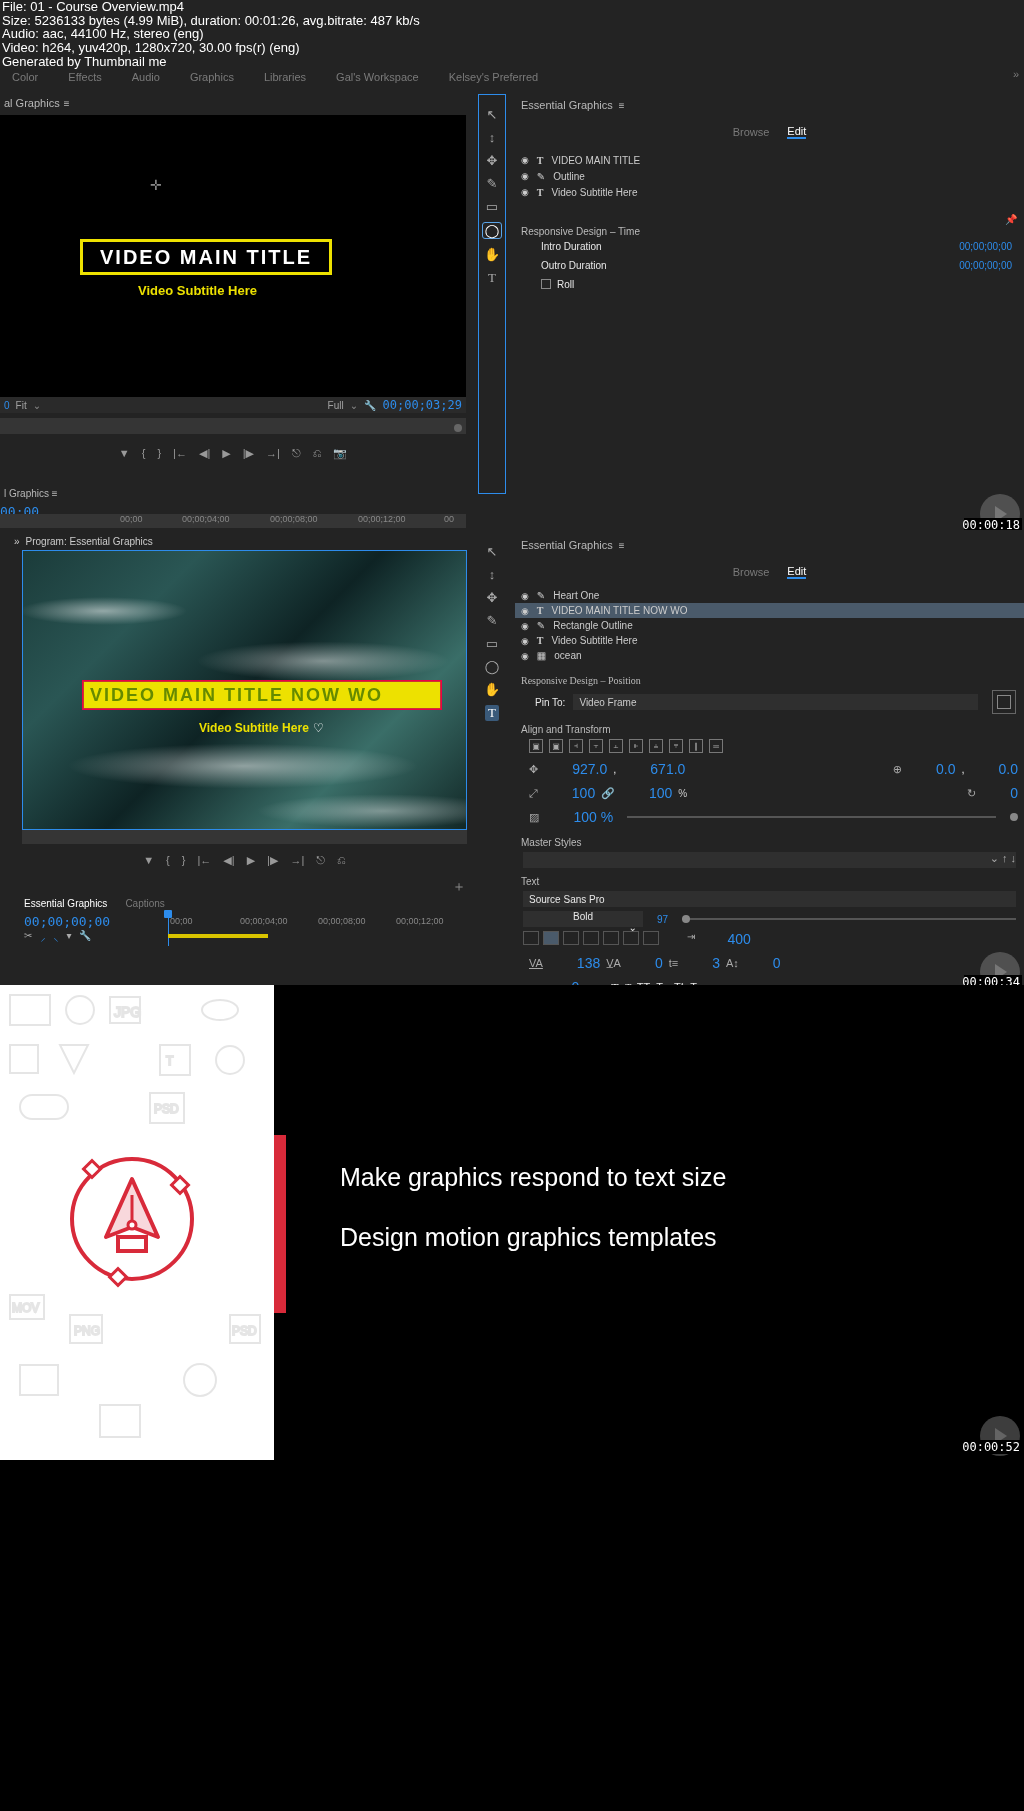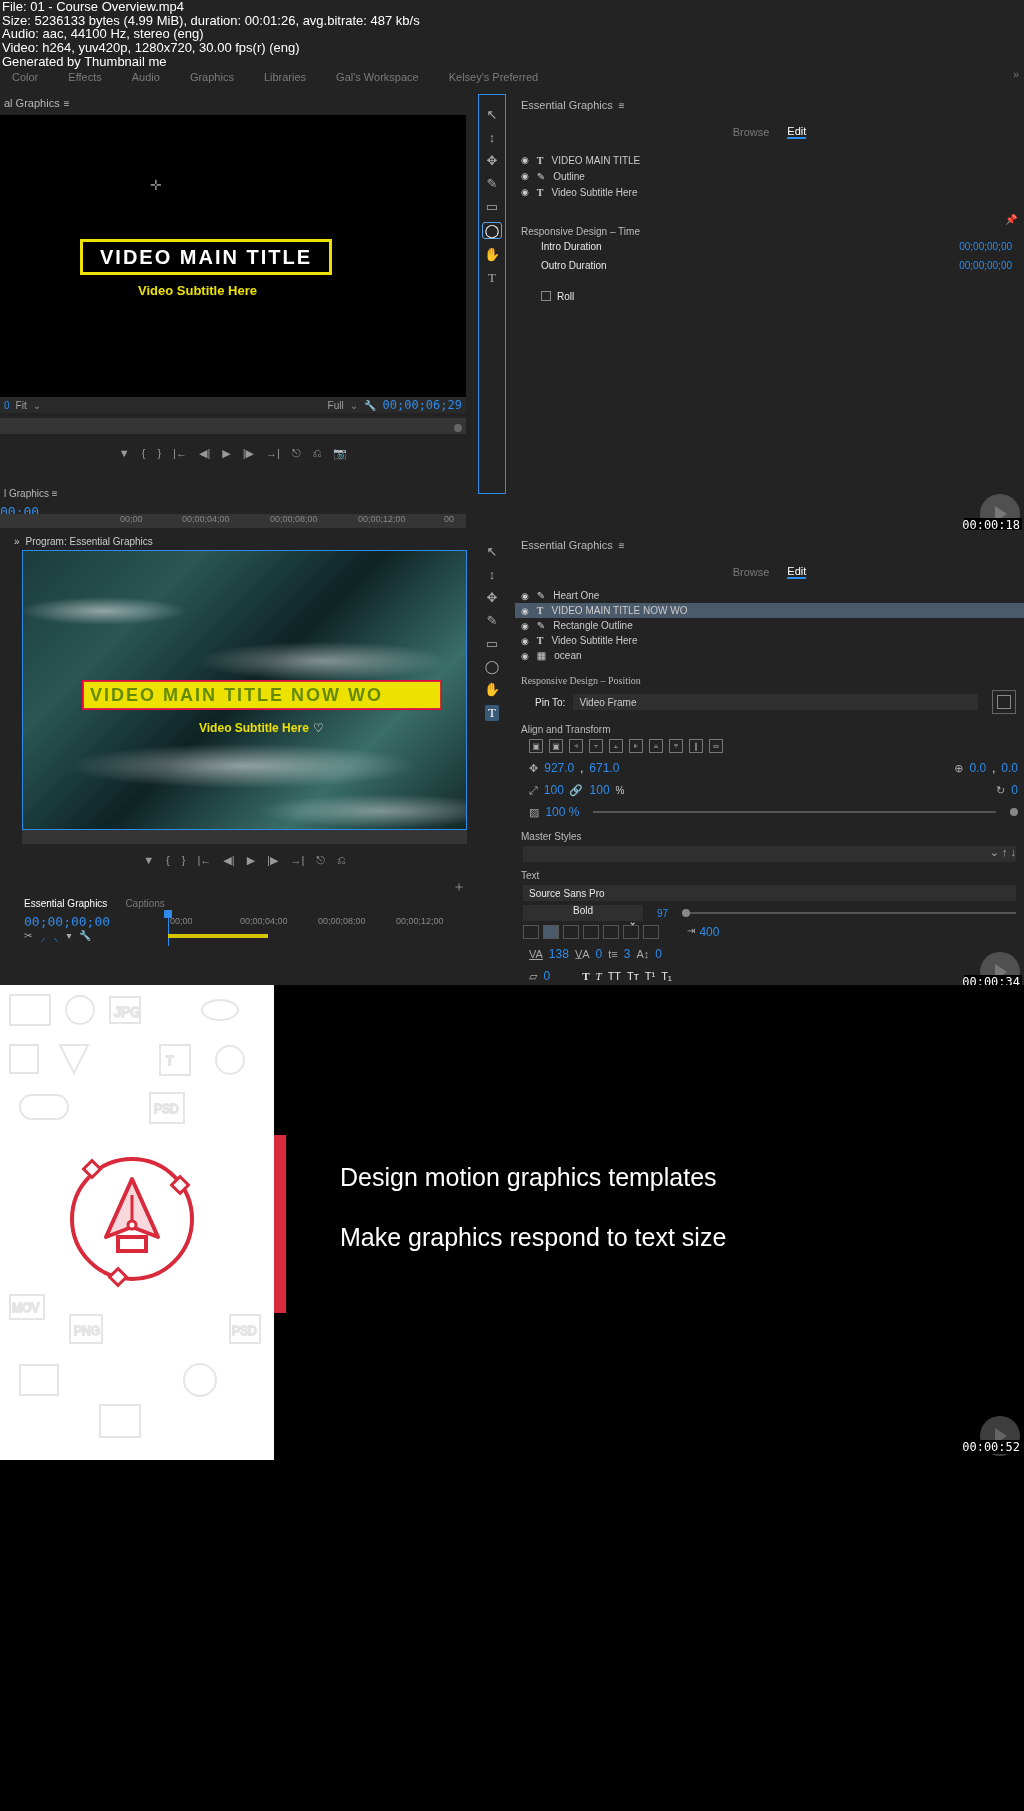--- a/index.html
+++ b/index.html
@@ -51,21 +51,21 @@
   .eg-tab{color:var(--pp-dim);}
   .eg-tab.active{color:#fff;border-bottom:2px solid var(--pp-blue);}
   .layer-list{margin-top:14px;}
   .layer{display:flex;align-items:center;gap:8px;height:16px;padding-left:6px;color:#ccc;font-size:10px;}
   .eye{font-size:9px;}
   .tico{font-family:serif;font-weight:bold;}
   .penico{font-size:10px;}
   .resp-time{margin-top:26px;padding-left:6px;font-size:10px;color:#bbb;}
   .prop{display:flex;justify-content:space-between;padding:4px 12px 4px 26px;font-size:10px;}
   .prop .v{color:var(--pp-blue);}
-  .roll{display:flex;align-items:flex-start;gap:6px;padding-left:26px;font-size:10px;margin-top:16px;}
+  .roll{display:flex;align-items:flex-start;gap:6px;padding-left:26px;font-size:10px;margin-top:4px;}
   .chk{width:10px;height:10px;border:1px solid #888;}
   .pin-ic{position:absolute;right:6px;top:120px;color:#888;font-size:10px;}
   
   .panel-hdr2{position:absolute;left:0;top:488px;height:16px;color:var(--pp-text);font-size:10px;padding-left:4px;}
   .tc-small{position:absolute;left:0;top:504px;color:var(--pp-blue);font-family:monospace;font-size:13px;}
   .ruler1{position:absolute;left:0;top:514px;width:466px;height:14px;background:var(--pp-panel2);}
   .rtick{position:absolute;top:0;font-size:9px;color:#888;}
   
   .thumb2{position:absolute;left:0;top:530px;width:1024px;height:455px;background:var(--pp-bg);}
   .prog-hdr{position:absolute;left:14px;top:2px;width:460px;height:18px;display:flex;align-items:center;font-size:10px;color:#ccc;}
@@ -101,21 +101,21 @@
   .layerB{display:flex;align-items:center;gap:8px;height:15px;padding-left:6px;font-size:10px;color:#ccc;}
   .layerB.sel{background:#4a5a6a;}
   .resp-pos{padding-left:6px;font-size:10px;color:#bbb;margin-top:12px;font-family:Liberation Serif, serif;}
   .pinrow{display:flex;align-items:center;gap:8px;padding:4px 8px 4px 20px;font-size:10px;}
   .pinsel{flex:1;background:#2f2f2f;height:16px;display:flex;align-items:center;padding-left:6px;color:#ccc;}
   .pinbox{width:24px;height:24px;border:1px solid #666;margin-left:6px;position:relative;}
   .pinbox::before{content:"";position:absolute;left:4px;right:4px;top:4px;bottom:4px;border:1px solid #888;}
   .at-hdr{padding-left:6px;font-size:10px;color:#bbb;margin-top:6px;}
   .at-row{display:flex;gap:6px;padding:4px 6px 4px 14px;align-items:center;}
   .at-ic{width:14px;height:14px;border:1px solid #777;display:inline-flex;align-items:center;justify-content:center;font-size:8px;color:#aaa;}
-  .numb{color:var(--pp-blue);font-size:12px;}
+  .numb{color:var(--pp-blue);font-size:14px;margin-left:28px;}
   .numw{color:#ccc;font-size:10px;}
   .opac-track{flex:1;height:2px;background:#555;margin:0 8px;}
   .ms-hdr{padding-left:6px;font-size:10px;color:#bbb;margin-top:8px;}
   .ms-sel{margin:4px 8px;height:16px;background:#2f2f2f;}
   .ms-arr{position:absolute;right:8px;display:inline;color:#aaa;}
   .txt-hdr{padding-left:6px;font-size:10px;color:#bbb;margin-top:8px;}
   .font-sel{margin:4px 8px;height:16px;background:#2f2f2f;display:flex;align-items:center;padding-left:6px;font-size:10px;}
   .wt-row{display:flex;gap:6px;margin:4px 8px;align-items:center;}
   .wt-sel{width:120px;height:16px;background:#2f2f2f;display:flex;align-items:center;padding:0 6px;font-size:10px;flex-direction:column;}
   .size-n{color:var(--pp-blue);font-size:10px;margin-left:8px;}
@@ -174,21 +174,21 @@
     <span class="subtitle-text">Video Subtitle Here</span>
   </div>
 
   <div class="mon-ctrl1">
     <span style="color:#2d8ceb;margin-left:4px;">0</span>
     <span class="fitbox">Fit</span>
     <span class="fitchev">⌄</span>
     <span class="qual">Full</span>
     <span style="color:#888;">⌄</span>
     <span class="wrench">🔧</span>
-    <span class="tc">00;00;06;29</span>
+    <span class="tc">00;00;03;29</span>
   </div>
   <div class="scrub1"></div>
   <div class="transport1">
     <span>▼</span>
     <span>{</span>
     <span>}</span>
     <span>|←</span>
     <span>◀|</span>
     <span>▶</span>
     <span>|▶</span>
@@ -504,20 +504,20 @@
       <rect x="112" y="30" width="12" height="12" fill="#fff" stroke="#d82a3a" stroke-width="3" transform="rotate(45 118 36)"></rect>
       <rect x="50" y="122" width="12" height="12" fill="#fff" stroke="#d82a3a" stroke-width="3" transform="rotate(45 56 128)"></rect>
       <path d="M70 30 L96 88 L70 78 L44 88 Z" fill="#f8d8dc" stroke="#d82a3a" stroke-width="4" stroke-linejoin="round"></path>
       <line x1="70" y1="46" x2="70" y2="76" stroke="#d82a3a" stroke-width="3"></line>
       <circle cx="70" cy="76" r="4" fill="#fff" stroke="#d82a3a" stroke-width="3"></circle>
       <rect x="56" y="88" width="28" height="14" fill="#fff" stroke="#d82a3a" stroke-width="4"></rect>
     </svg>
   </div>
   <div class="red-bar"></div>
   <div class="bullets">
+    <div>Make graphics respond to text size</div>
     <div>Design motion graphics templates</div>
-    <div>Make graphics respond to text size</div>
   </div>
 </div>
 
 <div class="badge" style="top:1416px;"></div>
 <div class="tstamp-bg" style="top:1440px;"></div>
 <div class="tstamp" style="top:1440px;">00:00:52</div>
 
 </body></html>

